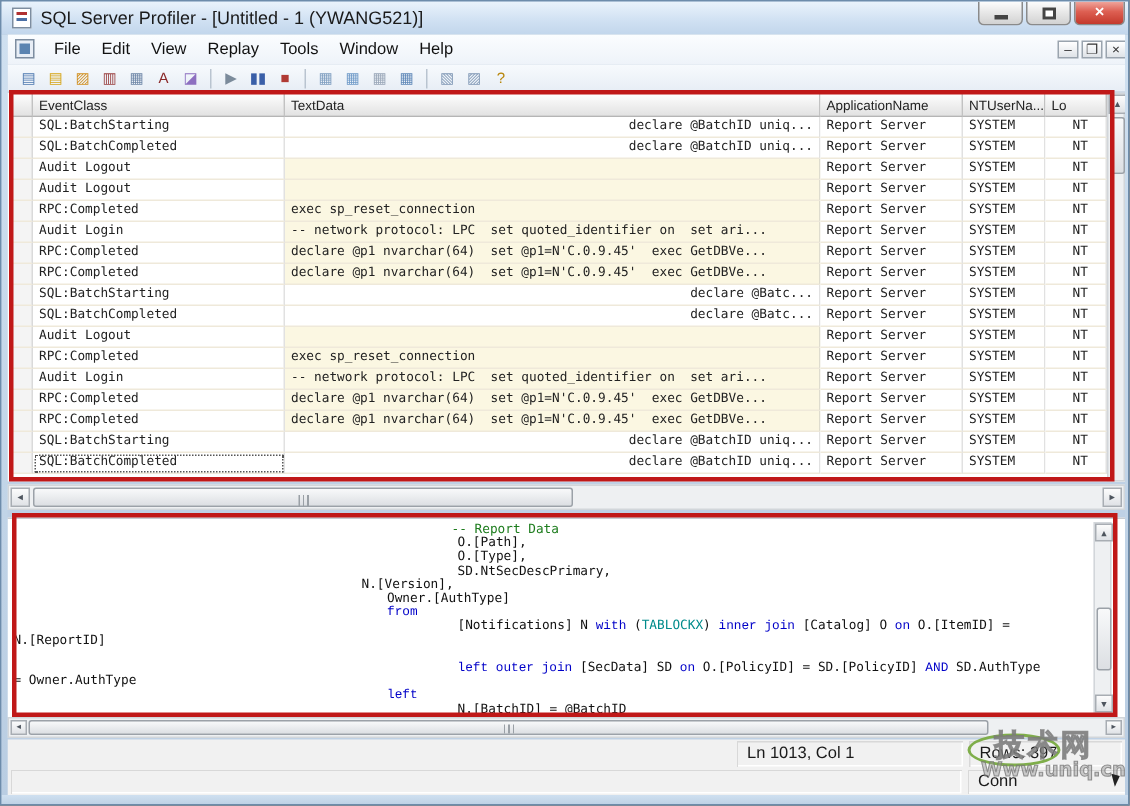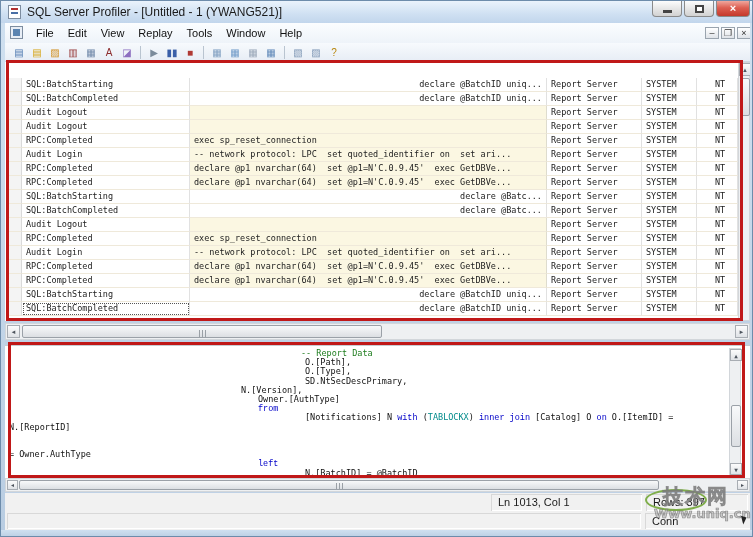--- a/index.html
+++ b/index.html
@@ -132,20 +132,28 @@
       <span class="tbtn" style="color: rgb(111, 154, 200);">▦</span>
       <span class="tbtn" style="color: rgb(154, 167, 184);">▦</span>
       <span class="tbtn" style="color: rgb(95, 136, 184);">▦</span>
       <div class="tsep"></div>
       <span class="tbtn" style="color: rgb(127, 151, 181);">▧</span>
       <span class="tbtn" style="color: rgb(127, 151, 181);">▨</span>
       <span class="tbtn" style="color: rgb(184, 134, 11);">?</span>
     </div>
 
   <div class="grid">
+    <div class="grid-header" id="grid-header">
+        <div class="gh" style="width: 16px;"></div>
+        <div class="gh" style="width: 168px;">EventClass</div>
+        <div class="gh" style="width: 357px;">TextData</div>
+        <div class="gh" style="width: 95px;">ApplicationName</div>
+        <div class="gh" style="width: 55px;">NTUserNa...</div>
+        <div class="gh" style="width: 41px;">Lo</div>
+      </div>
     <div class="grid-body" id="grid-body">
         <div class="g-row">
           <div class="gc sel" style="width: 16px;"></div>
           <div class="gc" style="width: 168px;">SQL:BatchStarting</div>
           <div class="gc  right" style="width: 357px;">declare @BatchID uniq...</div>
           <div class="gc" style="width: 95px;">Report Server</div>
           <div class="gc" style="width: 55px;">SYSTEM</div>
           <div class="gc" style="width: 41px; padding-left: 18px;">NT</div>
         </div>
         <div class="g-row">
@@ -300,20 +308,21 @@
     </div>
   <div class="sline" style="left: 296px; top: 3px;"><span class="cmt">-- Report Data</span></div>
       <div class="sline" style="left: 300px; top: 12.2px;"><span>O.[Path],</span></div>
       <div class="sline" style="left: 300px; top: 21.4px;"><span>O.[Type],</span></div>
       <div class="sline" style="left: 300px; top: 30.6px;"><span>SD.NtSecDescPrimary,</span></div>
       <div class="sline" style="left: 236px; top: 39.8px;"><span>N.[Version],</span></div>
       <div class="sline" style="left: 253px; top: 49px;"><span>Owner.[AuthType]</span></div>
       <div class="sline" style="left: 253px; top: 58.2px;"><span class="kw">from</span></div>
       <div class="sline" style="left: 300px; top: 67.4px;"><span>[Notifications] N </span><span class="kw">with</span><span> (</span><span class="tbl">TABLOCKX</span><span>) </span><span class="kw">inner join</span><span> [Catalog] O </span><span class="kw">on</span><span> O.[ItemID] =</span></div>
       <div class="sline" style="left: 4px; top: 76.6px;"><span>N.[ReportID]</span></div>
+      <div class="sline" style="left: 300px; top: 95px;"><span class="kw">left outer join</span><span> [SecData] SD </span><span class="kw">on</span><span> O.[PolicyID] = SD.[PolicyID] </span><span class="kw">AND</span><span> SD.AuthType</span></div>
       <div class="sline" style="left: 4px; top: 104.2px;"><span>= Owner.AuthType</span></div>
       <div class="sline" style="left: 253px; top: 113.4px;"><span class="kw">left</span></div>
       <div class="sline" style="left: 300px; top: 122.6px;"><span>N.[BatchID] = @BatchID</span></div>
     </div>
 
   <div class="hscroll" style="position:absolute;left:4px;top:477px;width:745px;height:14px;">
     <div class="sb-arrow" style="left:1px;top:1px;width:11px;height:10px;font-size:5px;line-height:9px;">◄</div>
     <div class="sb-thumb" style="left:13px;top:1px;width:640px;height:10px;">
         <div class="grip" style="top:2px;height:6px;"></div>
       </div>

